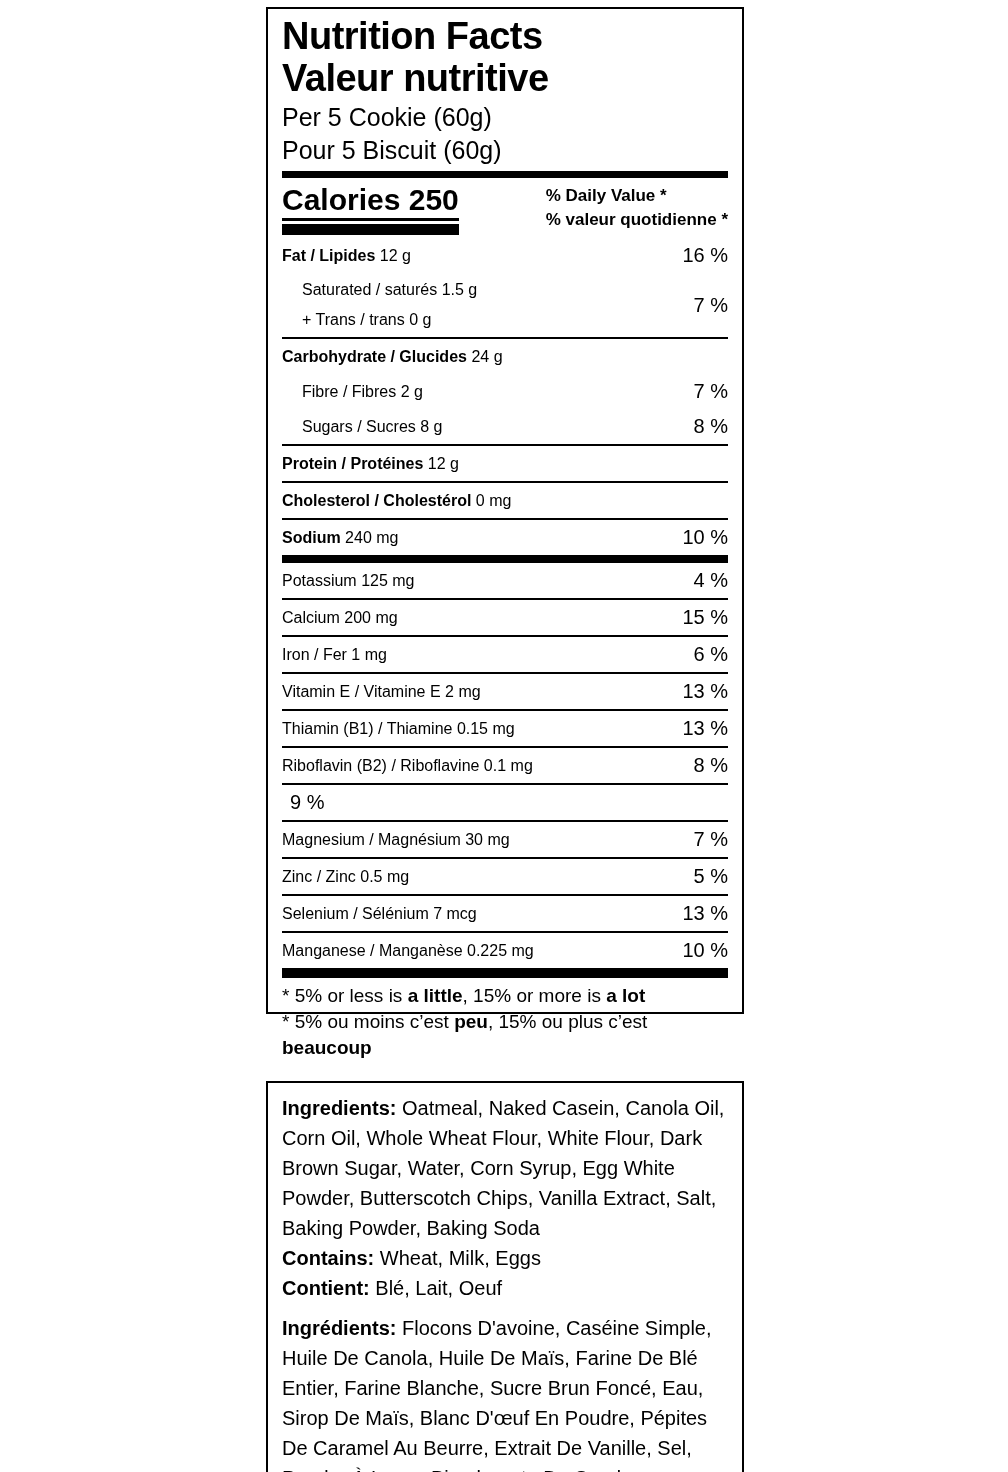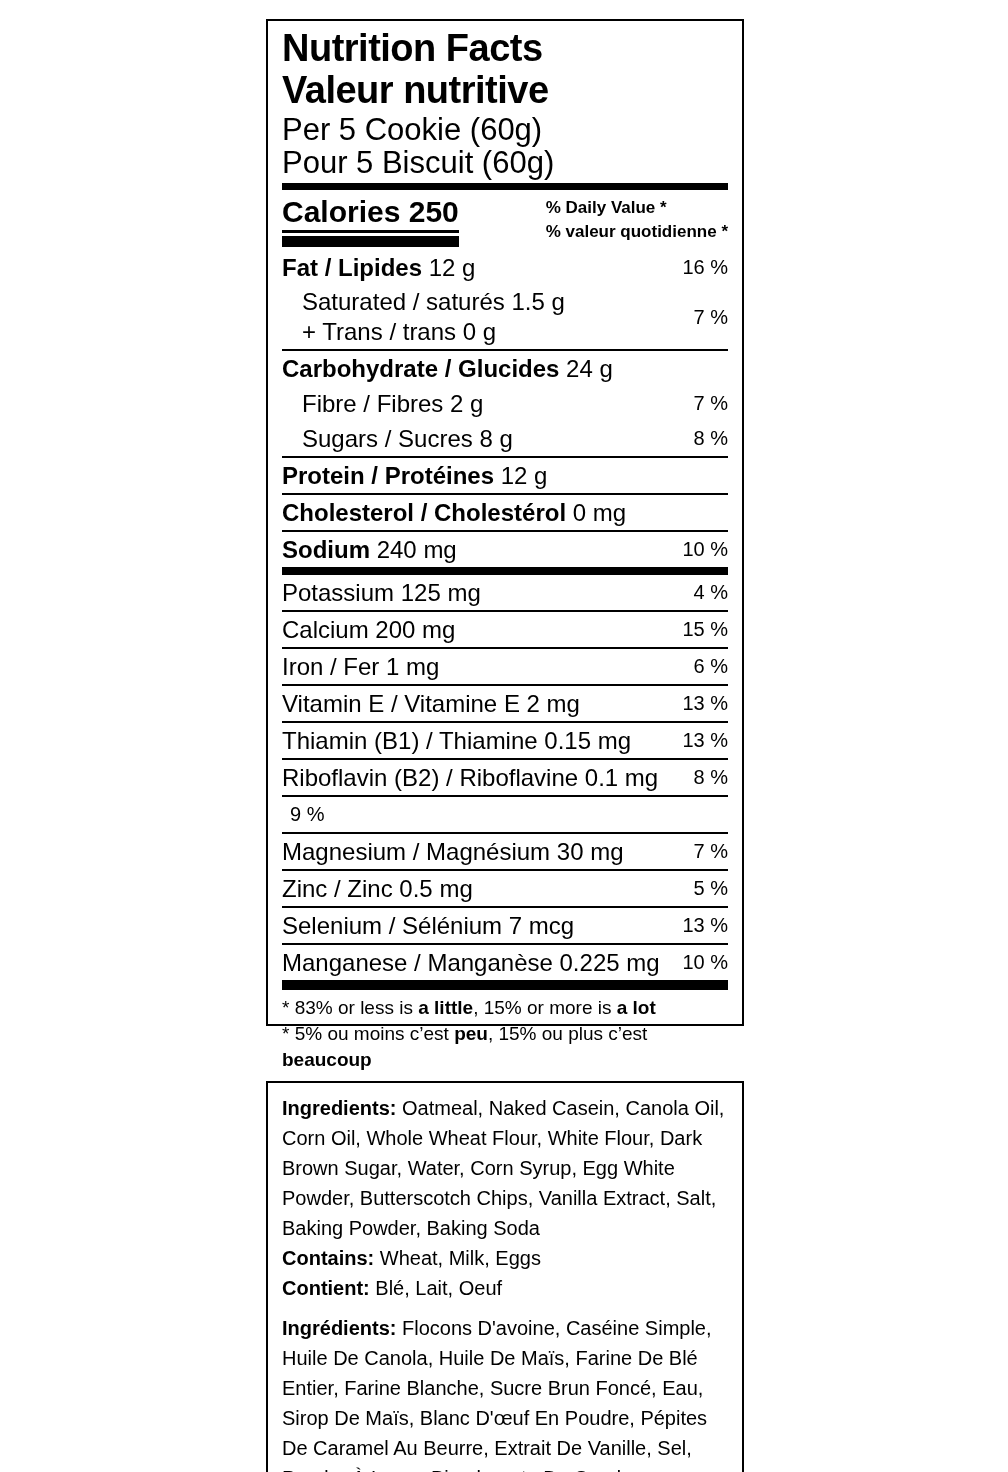--- a/index.html
+++ b/index.html
@@ -12,42 +12,42 @@
   .page { position: relative; width: 1008px; height: 1472px; background: #fff; }
 
   .panel {
     position: absolute;
     left: 266px;
     width: 478px;
     background: #fff;
     border: 2px solid #000;
     padding: 0 14px;
   }
-  .panel.nutrition { top: 19px; height: 1007px; }
+  .panel.nutrition { top: 7px; height: 1007px; }
   .panel.ingredients { top: 1081px; height: 422px; padding-top: 10px; }
 
   .title { font-size: 38px; line-height: 42px; font-weight: 700; letter-spacing: -0.5px; }
   .title-block { margin-top: 6px; }
-  .serving { font-size: 31px; line-height: 33px; }
+  .serving { font-size: 25px; line-height: 33px; }
   .serving-block { margin-top: 2px; }
 
   .bar { background: #000; width: 100%; }
   .bar-top { height: 7px; margin-top: 4px; }
   .bar-bottom { height: 10px; }
 
   .cal-row { display: flex; justify-content: space-between; align-items: flex-start; margin-top: 5px; }
   .cal-left { display: flex; flex-direction: column; }
   .cal-text { font-size: 30px; line-height: 34px; font-weight: 700; border-bottom: 3px solid #000; padding-bottom: 1px; }
   .cal-bar { height: 11px; background: #000; margin-top: 3px; }
   .dvh { text-align: left; font-size: 17px; line-height: 24px; font-weight: 700; margin-top: 1px; }
 
   .rows { margin-top: 3px; }
   .nrow { display: flex; justify-content: space-between; align-items: center; min-height: 35px; }
   .nrow.multi { min-height: 60px; padding: 2px 0; gap: 22px; }
-  .nrow .lbl { font-size: 24px; white-space: nowrap; }
+  .nrow .lbl { font-size: 16px; white-space: nowrap; }
   .nrow.indent .lbl { padding-left: 20px; }
   .nrow .ln { display: block; line-height: 30px; }
   .nrow .dv { font-size: 20px; white-space: nowrap; text-align: left; padding-left: 8px; }
   .b { font-weight: 700; }
   .sep { height: 2px; background: #000; }
   .sep.thick { height: 8px; }
 
   .footnotes { margin-top: 5px; }
   .footnote { font-size: 19px; line-height: 26px; }
 
@@ -173,21 +173,21 @@
         <div class="sep"></div>
         <div class="nrow">
           <div class="lbl"><span>Manganese / Manganèse 0.225 mg</span></div>
           <div class="dv">10 %</div>
         </div>
       </div>
 
     <div class="bar bar-bottom"></div>
 
     <div class="footnotes">
-        <div class="footnote"><span>* 83% or less is </span><span class="b">a little</span><span>, 15% or more is </span><span class="b">a lot</span></div>
+        <div class="footnote"><span>* 5% or less is </span><span class="b">a little</span><span>, 15% or more is </span><span class="b">a lot</span></div>
         <div class="footnote"><span>* 5% ou moins c’est </span><span class="b">peu</span><span>, 15% ou plus c’est </span><span class="b">beaucoup</span></div>
       </div>
   </div>
 
   <div class="panel ingredients">
       <div class="ing-para"><span class="b">Ingredients:</span><span> Oatmeal, Naked Casein, Canola Oil, Corn Oil, Whole Wheat Flour, White Flour, Dark Brown Sugar, Water, Corn Syrup, Egg White Powder, Butterscotch Chips, Vanilla Extract, Salt, Baking Powder, Baking Soda</span></div>
       <div class="ing-para"><span class="b">Contains:</span><span> Wheat, Milk, Eggs</span></div>
       <div class="ing-para"><span class="b">Contient:</span><span> Blé, Lait, Oeuf</span></div>
       <div class="ing-para gap"><span class="b">Ingrédients:</span><span> Flocons D'avoine, Caséine Simple, Huile De Canola, Huile De Maïs, Farine De Blé Entier, Farine Blanche, Sucre Brun Foncé, Eau, Sirop De Maïs, Blanc D'œuf En Poudre, Pépites De Caramel Au Beurre, Extrait De Vanille, Sel, Poudre À Lever, Bicarbonate De Soude</span></div>
     </div>

